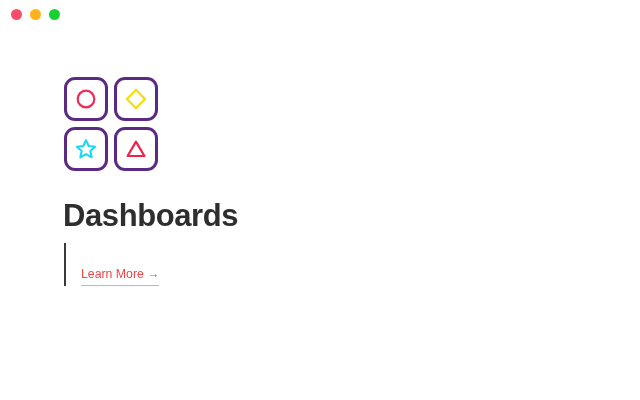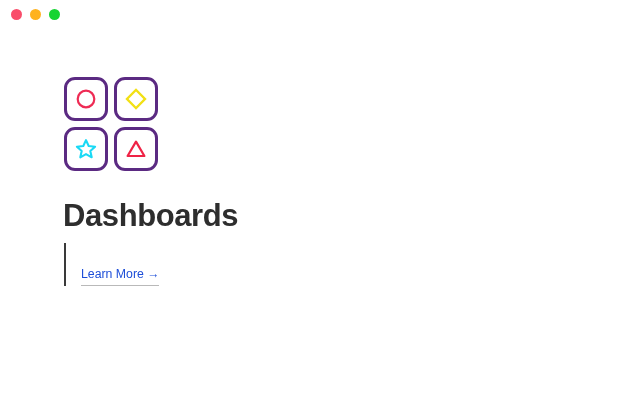--- a/index.html
+++ b/index.html
@@ -105,21 +105,21 @@
     font-size: 12.6px;
     line-height: 22px;
     color: #3c3c3c;
     font-family: "Liberation Sans", sans-serif;
   }
   .learn-more {
     display: inline-block;
     margin-top: 23px;
     font-size: 12.3px;
     line-height: 17px;
-    color: #1d4ed8;
+    color: #ef4444;
     text-decoration: none;
     border-bottom: 1px solid #b9b9b9;
     padding-bottom: 2px;
     font-family: "Liberation Sans", sans-serif;
     cursor: pointer;
   }
   .learn-more .arrow { margin-left: 3px; }
 
   
   .section-row {

